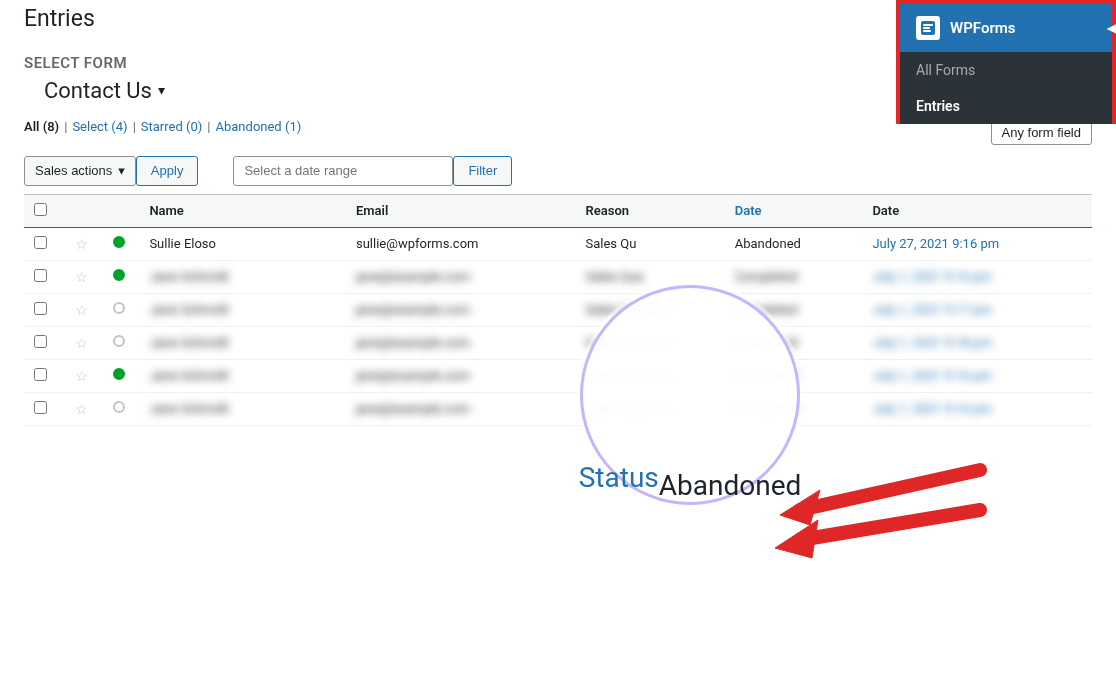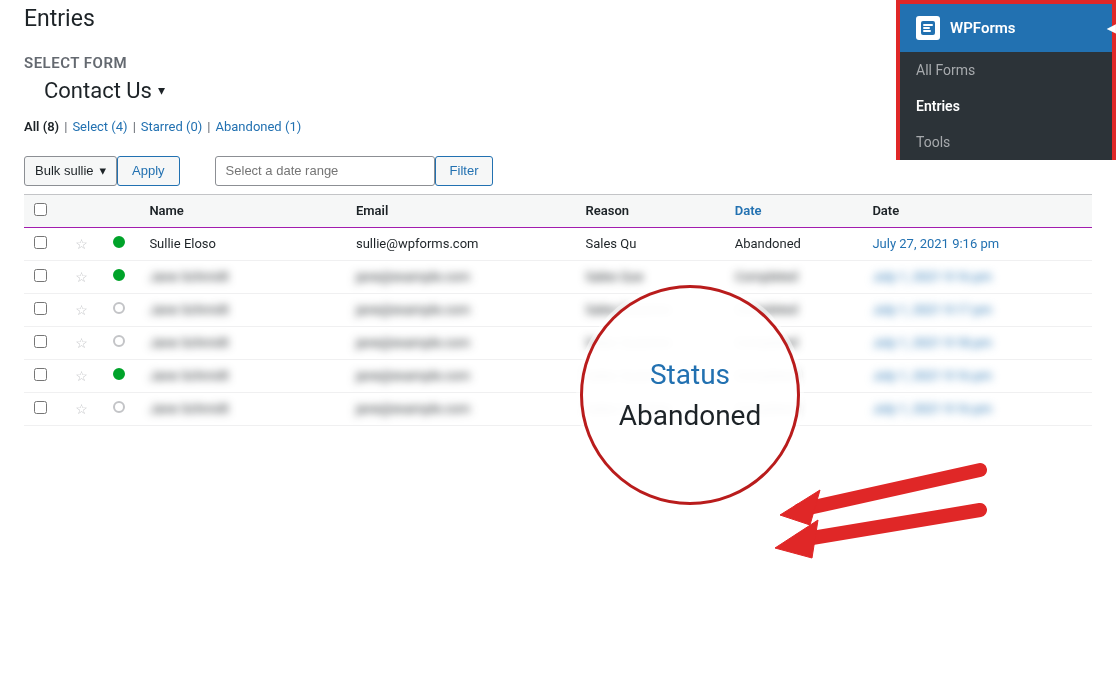--- a/index.html
+++ b/index.html
@@ -239,25 +239,25 @@
 
     
     .circle-overlay {
       position: absolute;
       top: 285px;
       left: 580px;
       width: 220px;
       height: 220px;
       border-radius: 50%;
       background: rgba(255,255,255,0.95);
-      border: 3px solid #b91c1c;
+      border: 3px solid #c4b5fd;
       box-shadow: 0 0 0 4px rgba(255,255,255,0.5);
       display: flex;
-      flex-direction: column;
-      align-items: center;
+      flex-direction: row;
+      align-items: flex-end;
       justify-content: center;
       z-index: 10;
       pointer-events: none;
     }
 
     .circle-status-label {
       font-size: 28px;
       font-weight: 400;
       color: #2271b1;
       margin-bottom: 8px;
@@ -405,21 +405,21 @@
       <span class="filter-tab" style="color:#2271b1;">
         <span>Abandoned</span>
         <span>(1)</span>
       </span>
     </div>
     <button class="any-form-field-btn">Any form field</button>
   </div>
 
   <div class="toolbar-row">
     <button class="bulk-actions-btn">
-      <span>Bulk sullie</span>
+      <span>Sales actions</span>
       <span>▾</span>
     </button>
     <button class="apply-btn">Apply</button>
     <input class="date-range-input" type="text" placeholder="Select a date range" style="">
     <button class="filter-btn">Filter</button>
   </div>
 
   <table class="entries-table">
     <thead>
       <tr>
@@ -563,17 +563,16 @@
           <rect x="3" y="7" width="7" height="2" rx="1" fill="white"></rect>
           <rect x="3" y="10" width="8" height="2" rx="1" fill="white"></rect>
         </svg>
       </div>
       <span class="wpforms-menu-header-title">WPForms</span>
       <span class="wpforms-collapse-arrow">◀</span>
     </div>
     <div id="menu-items-container">
     <div class="wpforms-menu-item">All Forms</div>
         <div class="wpforms-menu-item active">Entries</div>
-        <div class="wpforms-menu-item">Tools</div>
       </div>
   </div>
 
 </div>
 
 </body></html>

